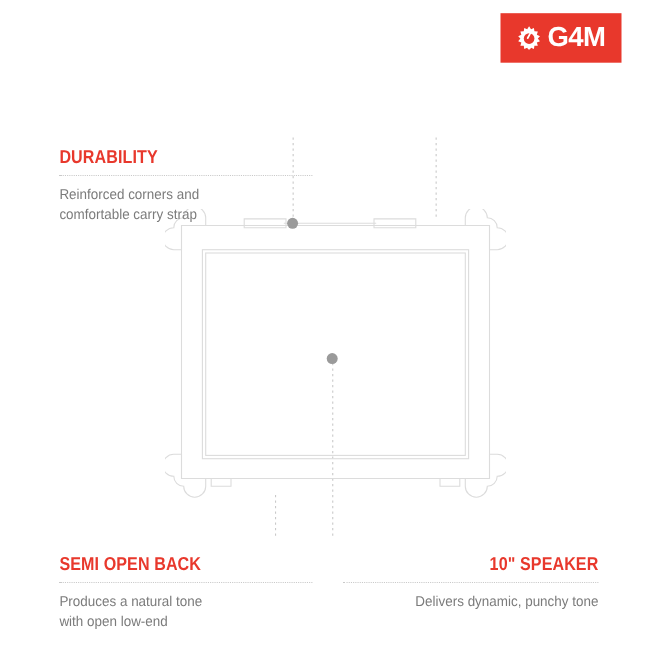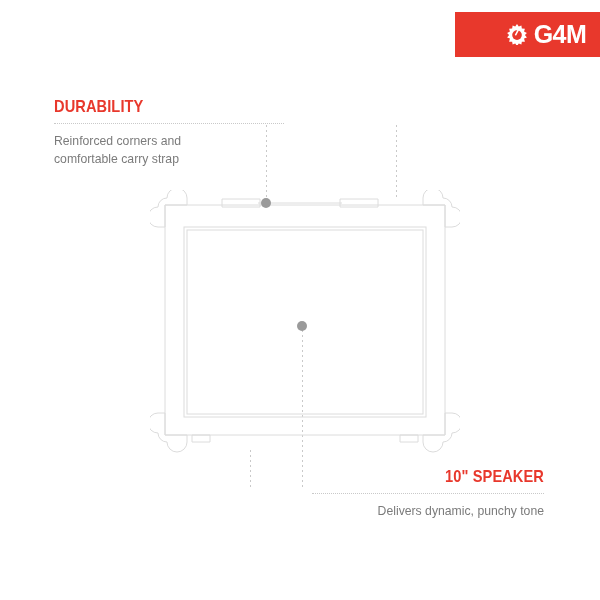--- a/index.html
+++ b/index.html
@@ -21,21 +21,20 @@
     position: absolute;
     left: 455px;
     top: 12px;
     width: 110px;
     height: 45px;
     background: #e8382c;
     display: flex;
     align-items: center;
     justify-content: center;
     gap: 6px;
-    padding-left: 36px;
   }
   .logo-gear {
     width: 22px;
     height: 22px;
     display: block;
     flex: 0 0 auto;
     margin-top: -1px;
   }
   .logo-word {
     color: #ffffff;
@@ -43,20 +42,21 @@
     font-size: 25px;
     font-weight: bold;
     letter-spacing: -0.5px;
     line-height: 1;
   }
 
   
   .callout {
     position: absolute;
     width: 230px;
+    margin-top: 36px;
   }
   .callout .head {
     color: #e8382c;
     font-family: "Liberation Sans Narrow", "Liberation Sans", sans-serif;
     font-size: 17px;
     font-weight: bold;
     letter-spacing: 0.1px;
     line-height: 1.1;
     transform: scaleX(0.86);
     white-space: nowrap;
@@ -161,20 +161,28 @@
   <div class="callout left" id="callout-durability">
     <div class="head">DURABILITY</div>
     <div class="rule"></div>
     <div class="body">
       <div>Reinforced corners and</div>
       <div>comfortable carry strap</div>
     </div>
   </div>
 
 
+  <div class="callout left" id="callout-semi-open">
+    <div class="head">SEMI OPEN BACK</div>
+    <div class="rule"></div>
+    <div class="body">
+      <div>Produces a natural tone</div>
+      <div>with open low-end</div>
+    </div>
+  </div>
 
   <div class="callout right" id="callout-speaker">
     <div class="head">10" SPEAKER</div>
     <div class="rule"></div>
     <div class="body">
       <div>Delivers dynamic, punchy tone</div>
     </div>
   </div>
 
 </div>

